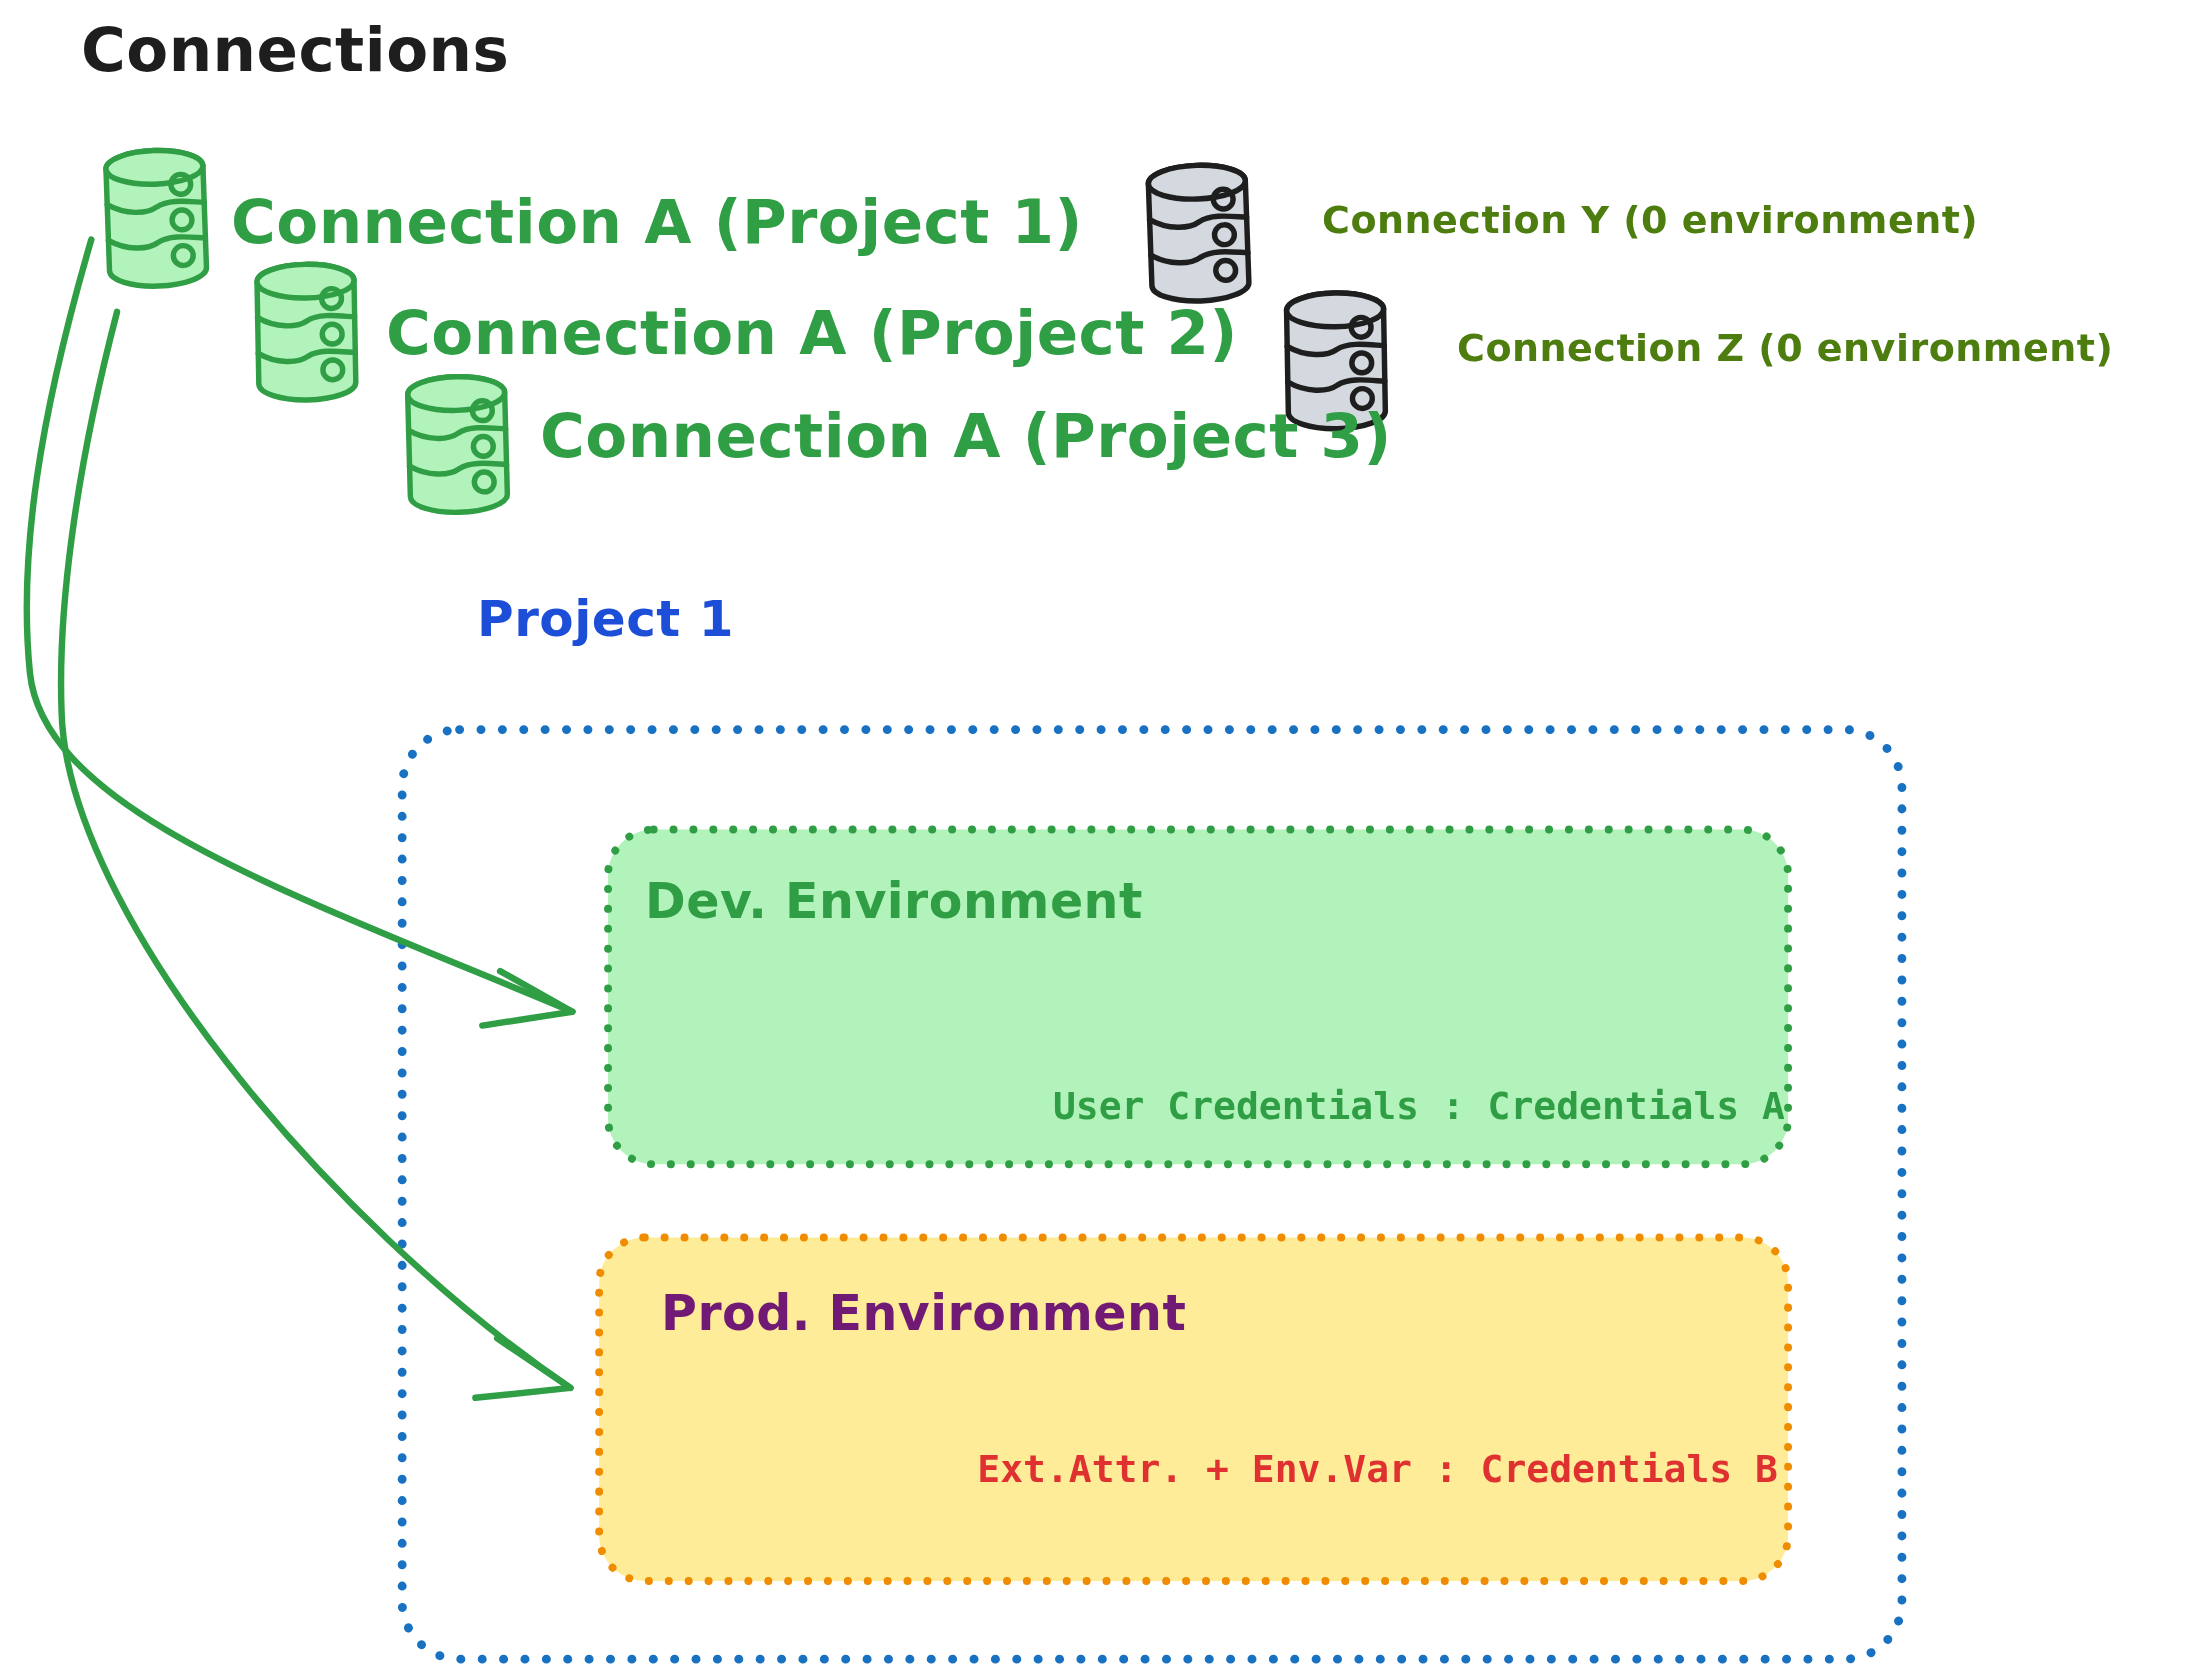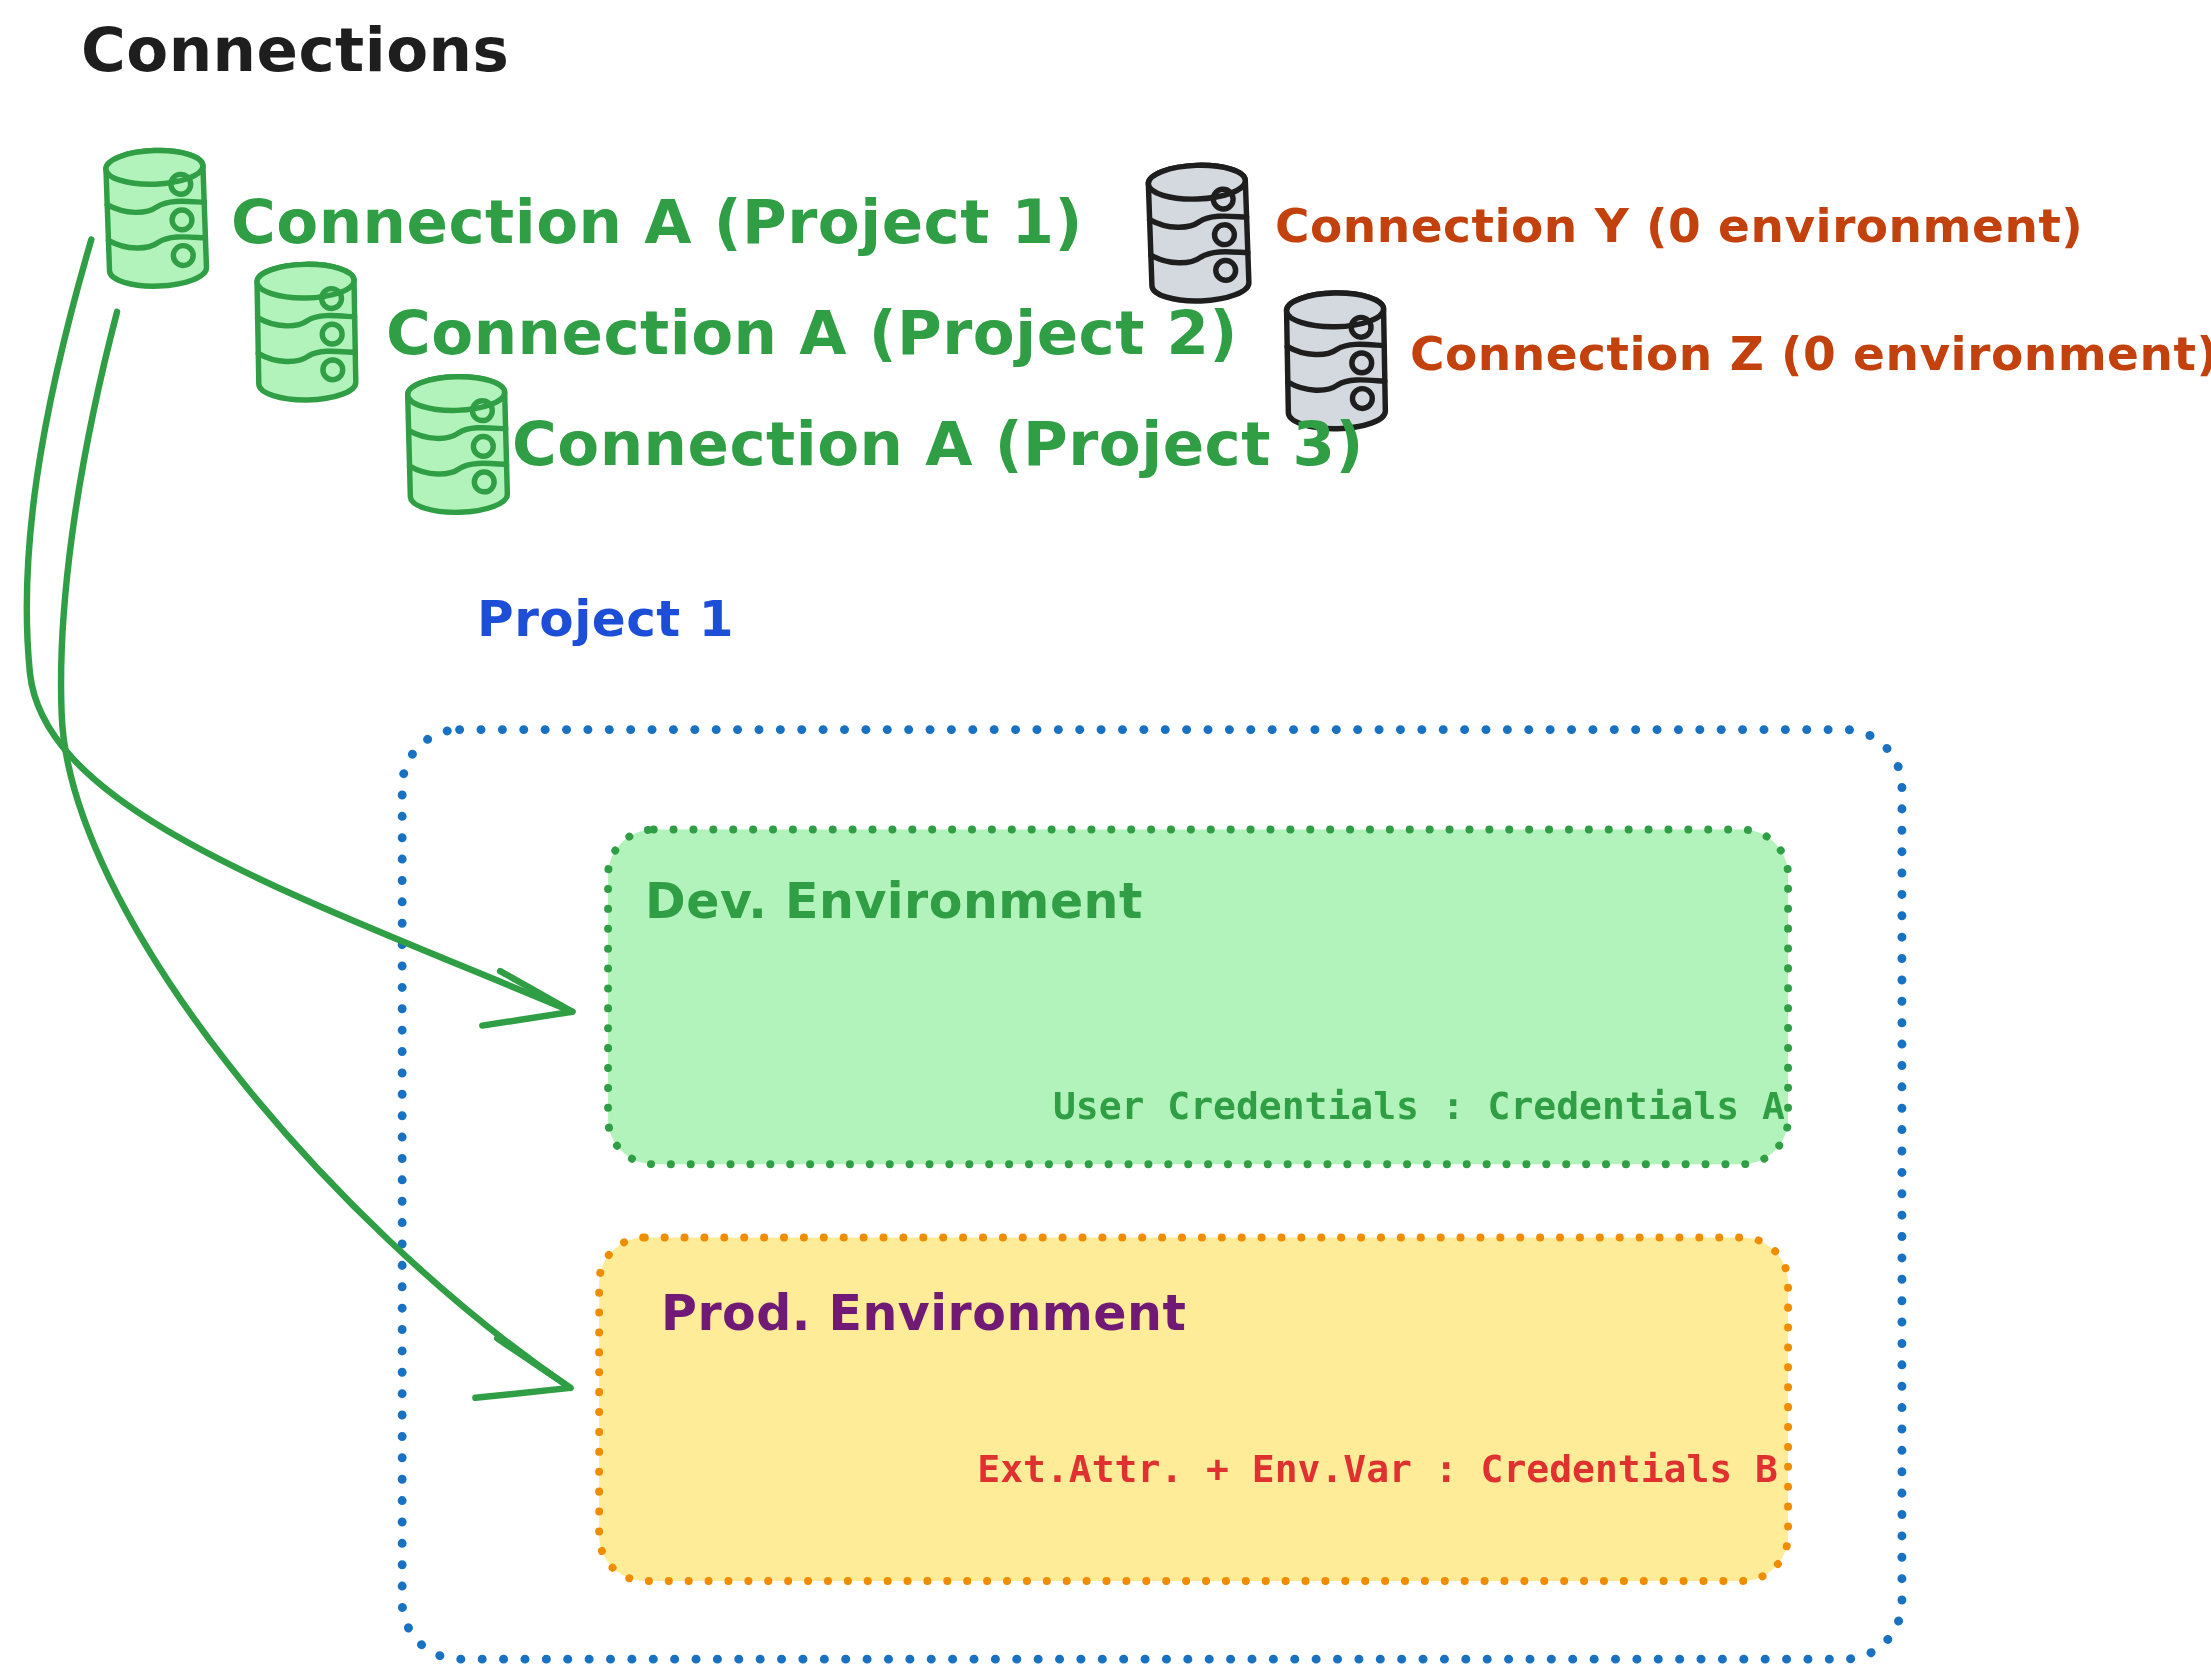--- a/index.html
+++ b/index.html
@@ -14,21 +14,21 @@
   }
   #draw-layer { position: absolute; left: 0; top: 0; width: 2212px; height: 1674px; }
 
   .label { position: absolute; white-space: nowrap; line-height: 1.1; }
 
   .hand  { font-family: "DejaVu Sans", sans-serif; font-weight: 600; letter-spacing: 0.5px; }
   .mono  { font-family: "DejaVu Sans Mono", monospace; font-weight: 600; }
 
   .title-black   { font-size: 61px; font-weight: 700; color: #1e1e1e; }
   .conn-green    { font-size: 61px; color: #2f9e44; }
-  .conn-black    { font-size: 47px; color: #c2410c; }
+  .conn-black    { font-size: 38px; color: #4d7c0f; margin-left: 47px; }
   .project-blue  { font-size: 50px; font-weight: 700; color: #1d4ed8; }
   .env-green     { font-size: 49px; color: #2f9e44; }
   .env-orange    { font-size: 49px; color: #701a75; }
   .map-green     { font-size: 38px; color: #2f9e44; text-align: right; }
   .map-red       { font-size: 38px; color: #e03131; text-align: right; line-height: 1.27; }
 
   .db-green { fill: #b2f2bb; stroke: #2f9e44; }
   .db-gray  { fill: #d3d9de; stroke: #1e1e1e; }
 </style>
 </head>
@@ -72,21 +72,21 @@
     <use href="#db-shape" class="db-gray" transform="translate(1153,163) rotate(-2)"></use>
     <use href="#db-shape" class="db-gray" transform="translate(1293,291) rotate(-1)"></use>
   </svg>
 
   <div class="label hand title-black" style="left:81px; top:16px;">Connections</div>
 
   <div class="label hand conn-green" style="left:231px; top:188px;">Connection A (Project 1)</div>
 
   <div class="label hand conn-green" style="left:386px; top:299px;">Connection A (Project 2)</div>
 
-  <div class="label hand conn-green" style="left:512px; top:402px;margin-top:8px;">Connection A (Project 3)</div>
+  <div class="label hand conn-green" style="left:540px; top:402px;">Connection A (Project 3)</div>
 
   <div class="label hand conn-black" style="left:1275px; top:200px;">Connection Y (0 environment)</div>
 
   <div class="label hand conn-black" style="left:1410px; top:328px;">Connection Z (0 environment)</div>
 
   <div class="label hand project-blue" style="left:477px; top:592px;">Project 1</div>
 
   <div class="label hand env-green" style="left:645px; top:875px;">Dev. Environment</div>
 
   <div class="label mono map-green" style="right:467px; top:1086px;">User Credentials : Credentials A</div>

